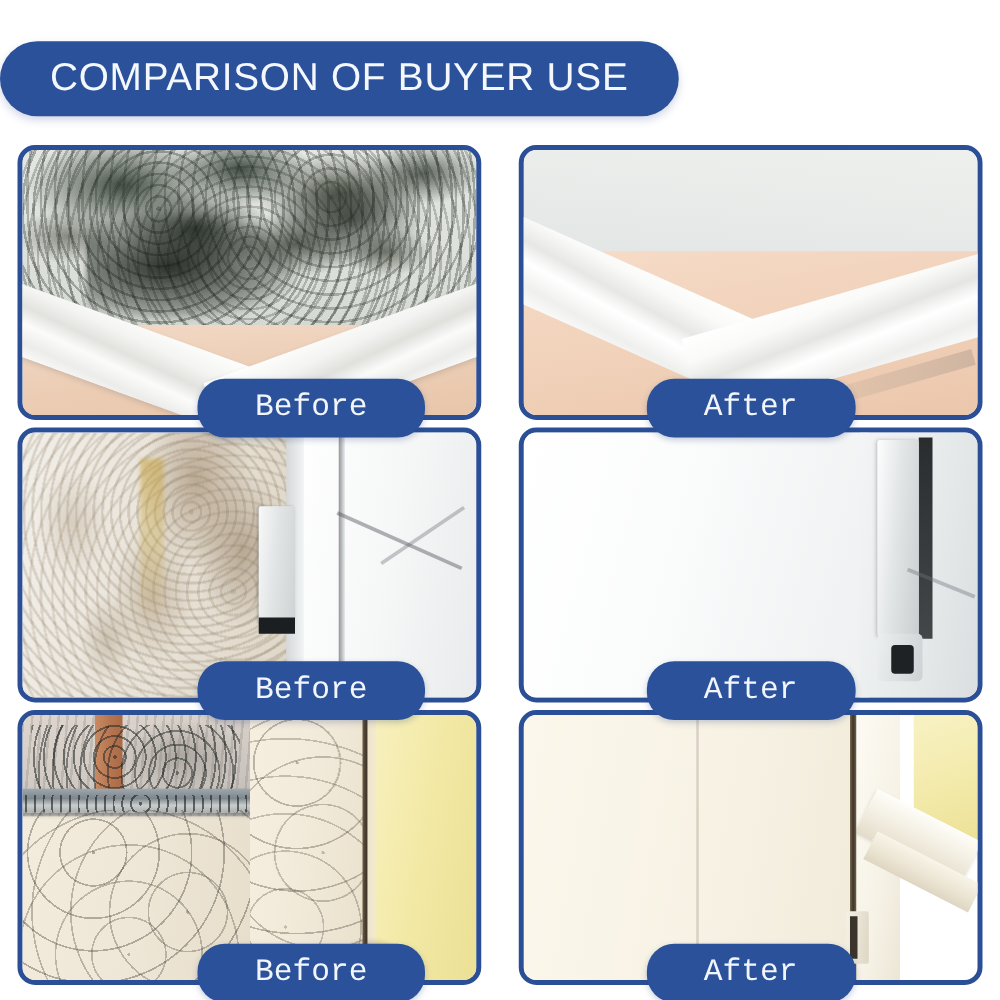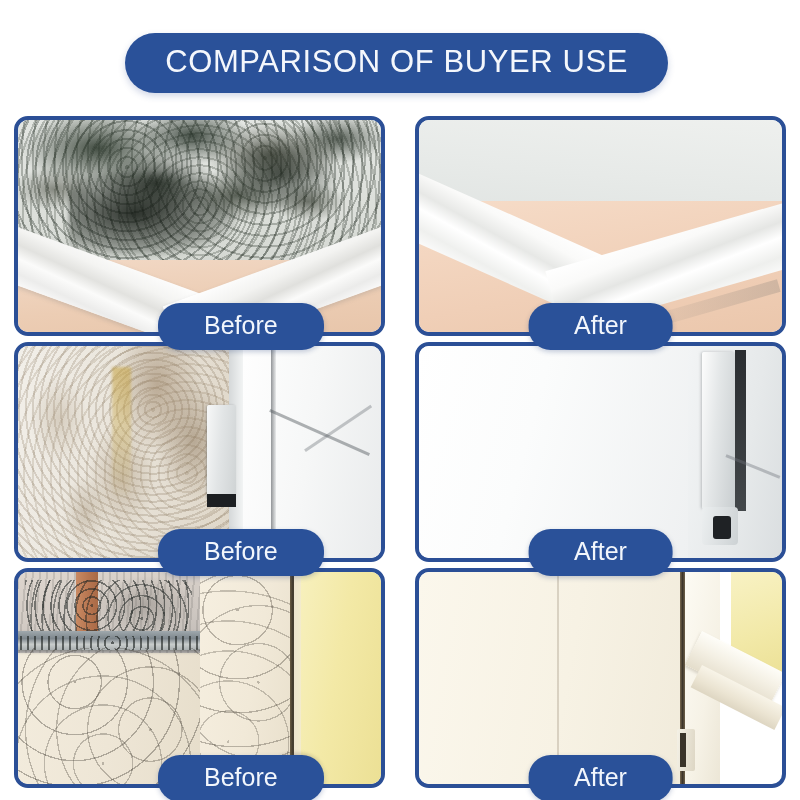--- a/index.html
+++ b/index.html
@@ -14,21 +14,21 @@
     overflow: hidden;
     position: relative;
   }
 
   
   .title-wrap {
     position: absolute;
     left: 0; top: 33px;
     width: 668px;
     display: flex;
-    justify-content: flex-end;
+    justify-content: flex-start;
   }
   .title-pill {
     background: #2a5199;
     color: #f4f7fc;
     border-radius: 34px;
     padding: 11px 40px 13px 40px;
     font-size: 31px;
     letter-spacing: 0.6px;
     line-height: 1.15;
     white-space: nowrap;
@@ -39,20 +39,21 @@
   .grid {
     position: absolute;
     left: 14px;
     top: 116px;
     width: 772px;
     display: grid;
     grid-template-columns: 371px 371px;
     grid-template-rows: 220px 220px 220px;
     column-gap: 30px;
     row-gap: 6px;
+    font-family: Liberation Mono, monospace;
   }
 
   .card {
     position: relative;
     border: 4px solid #2b4f96;
     border-radius: 14px;
     box-sizing: border-box;
     overflow: visible;
   }
   .photo {

